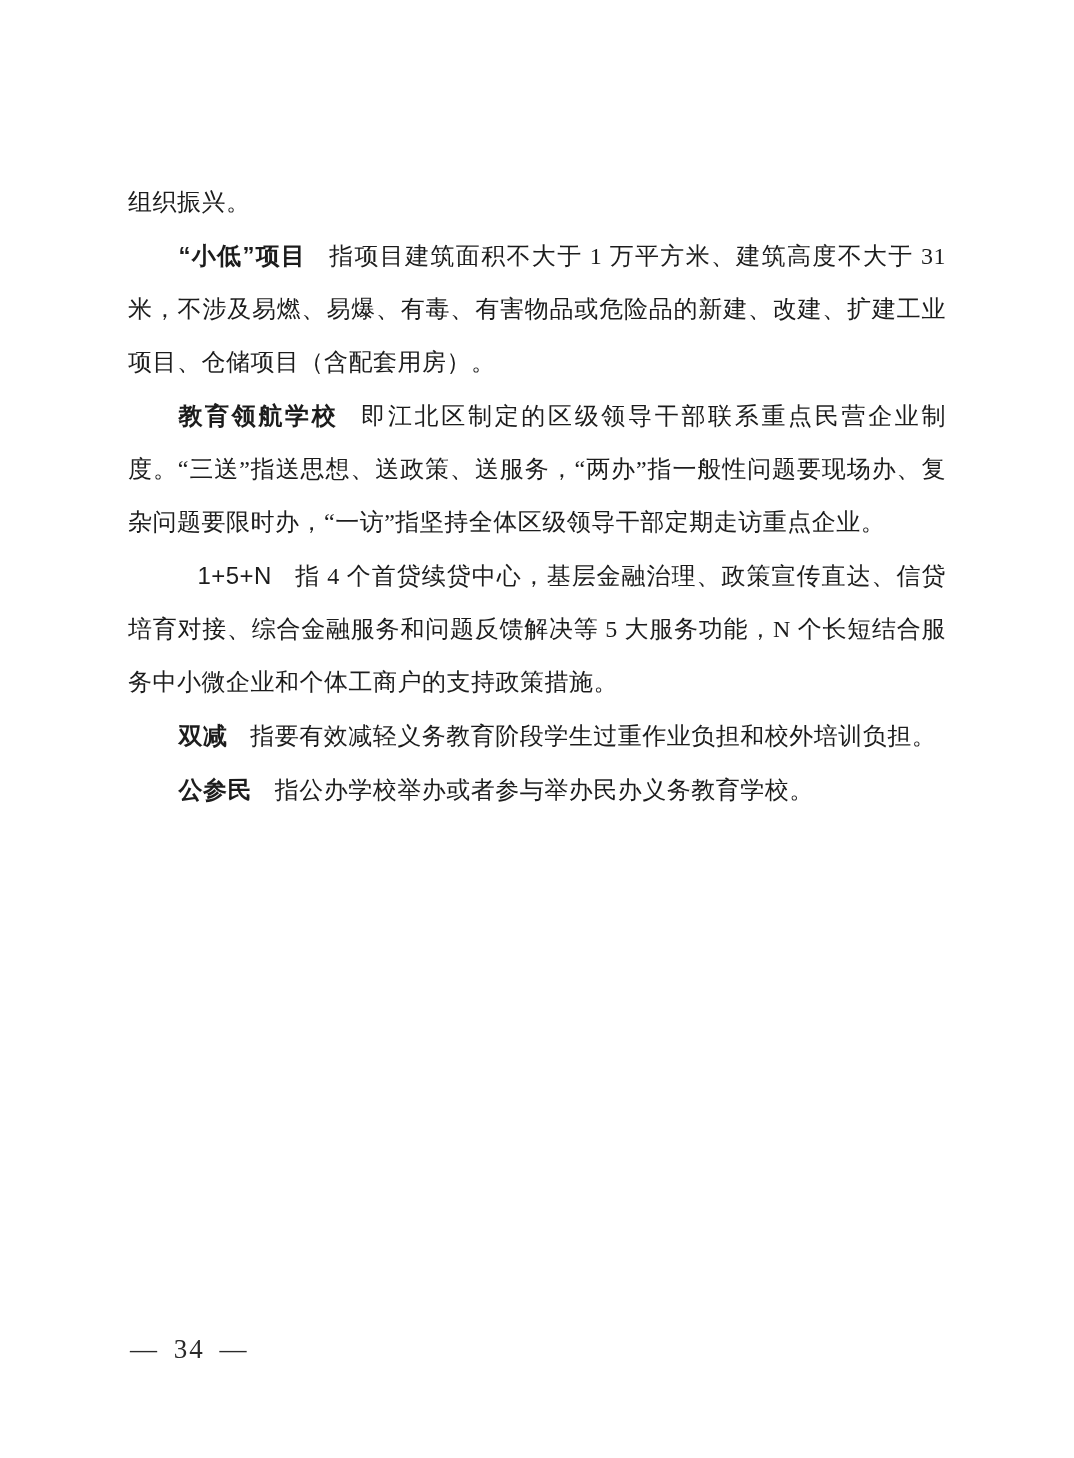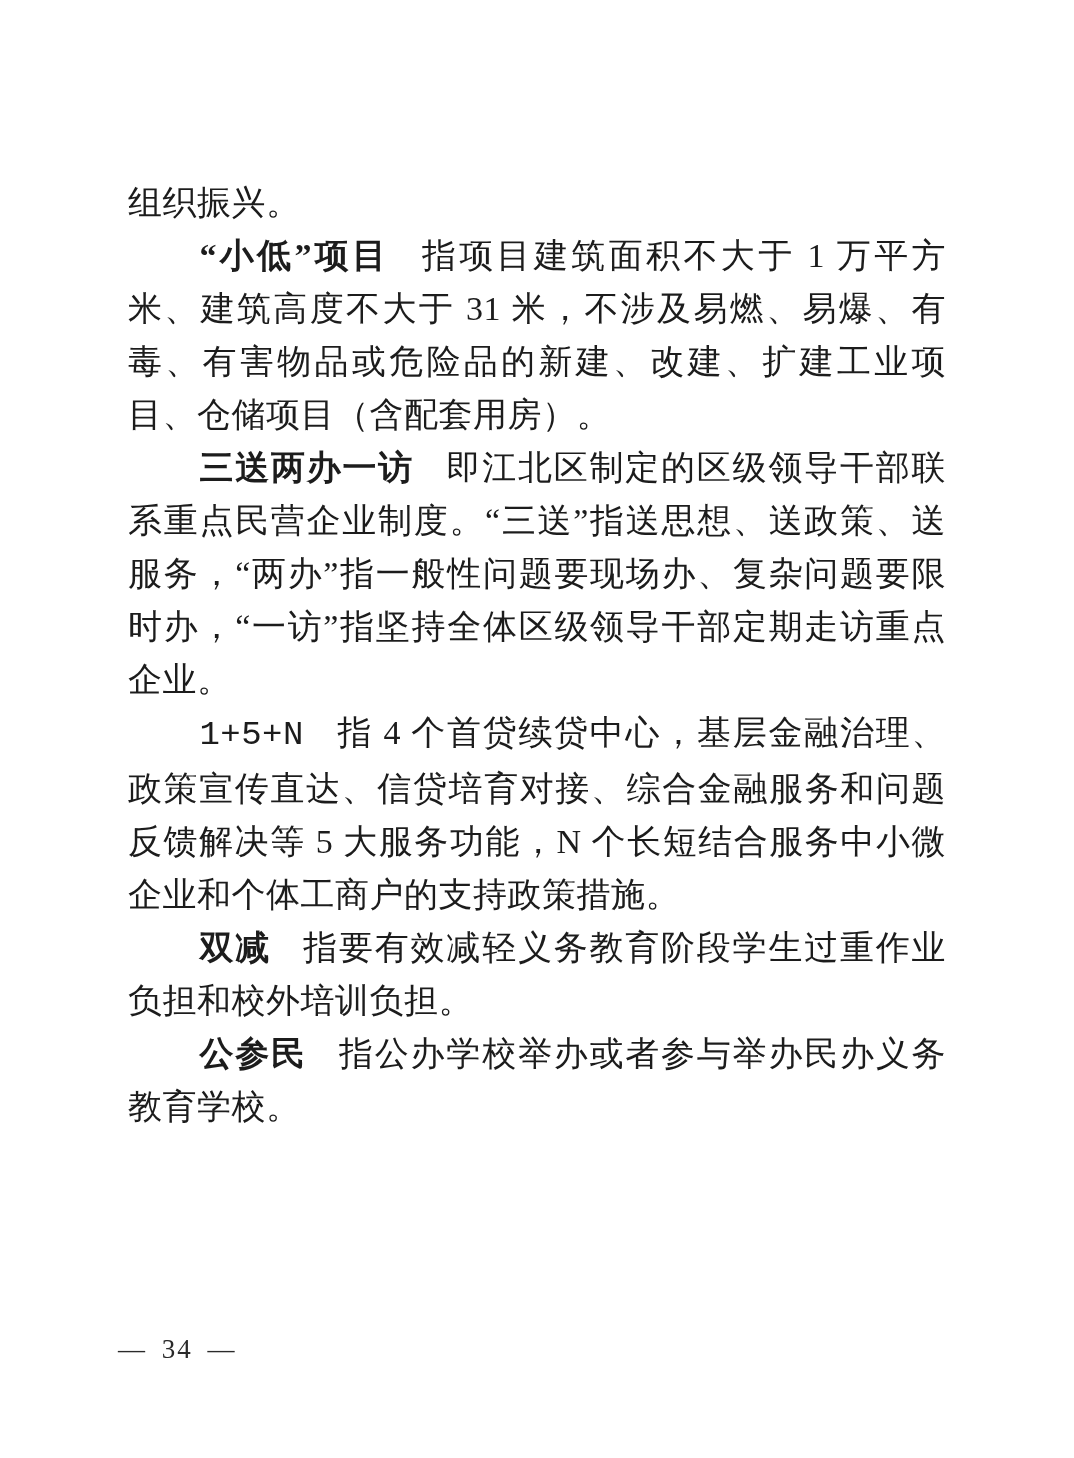--- a/index.html
+++ b/index.html
@@ -19,60 +19,61 @@
     background: #ffffff;
   }
   .content {
     position: absolute;
     left: 128px;
     top: 176px;
     width: 818px;
   }
   p.para {
     margin: 0;
-    font-size: 34px;
+    font-size: 24px;
     line-height: 53px;
     text-align: justify;
     text-justify: inter-character;
     letter-spacing: 0.5px;
   }
   p.para.indent { text-indent: 2.1em; }
   .term {
     margin-right: 0.95em;
   }
   .term.hei {
-    font-family: Liberation Serif, serif;
+    font-family: Liberation Sans, sans-serif;
     font-weight: 700;
   }
   .term.latin {
-    font-family: Liberation Mono, monospace;
+    font-family: Liberation Sans, sans-serif;
     font-weight: 400;
+    margin-left: 19px;
   }
   .footer {
     position: absolute;
-    left: 118px;
+    left: 130px;
     top: 1332px;
     font-size: 27px;
     line-height: 34px;
     color: #2a2a2a;
     letter-spacing: 2px;
     word-spacing: 6px;
   }
 </style>
 </head>
 <body>
 
 <div class="page">
   <div class="content">
 
     <p class="para"><span>组织振兴。</span></p>
 
     <p class="para indent"><span class="term hei">“小低”项目</span><span>指项目建筑面积不大于 1 万平方米、建筑高度不大于 31 米，不涉及易燃、易爆、有毒、有害物品或危险品的新建、改建、扩建工业项目、仓储项目（含配套用房）。</span></p>
 
-    <p class="para indent"><span class="term hei">三送两办一访</span><span>即江北区制定的区级领导干部联系重点民营企业制度。“三送”指送思想、送政策、送服务，“两办”指一般性问题要现场办、复杂问题要限时办，“一访”指坚持全体区级领导干部定期走访重点企业。</span></p>
+    <p class="para indent"><span class="term hei">教育领航学校</span><span>即江北区制定的区级领导干部联系重点民营企业制度。“三送”指送思想、送政策、送服务，“两办”指一般性问题要现场办、复杂问题要限时办，“一访”指坚持全体区级领导干部定期走访重点企业。</span></p>
 
     <p class="para indent"><span class="term latin">1+5+N</span><span>指 4 个首贷续贷中心，基层金融治理、政策宣传直达、信贷培育对接、综合金融服务和问题反馈解决等 5 大服务功能，N 个长短结合服务中小微企业和个体工商户的支持政策措施。</span></p>
 
 
     <p class="para indent"><span class="term hei">双减</span><span>指要有效减轻义务教育阶段学生过重作业负担和校外培训负担。</span></p>
 
     <p class="para indent"><span class="term hei">公参民</span><span>指公办学校举办或者参与举办民办义务教育学校。</span></p>
 
 
   </div>

